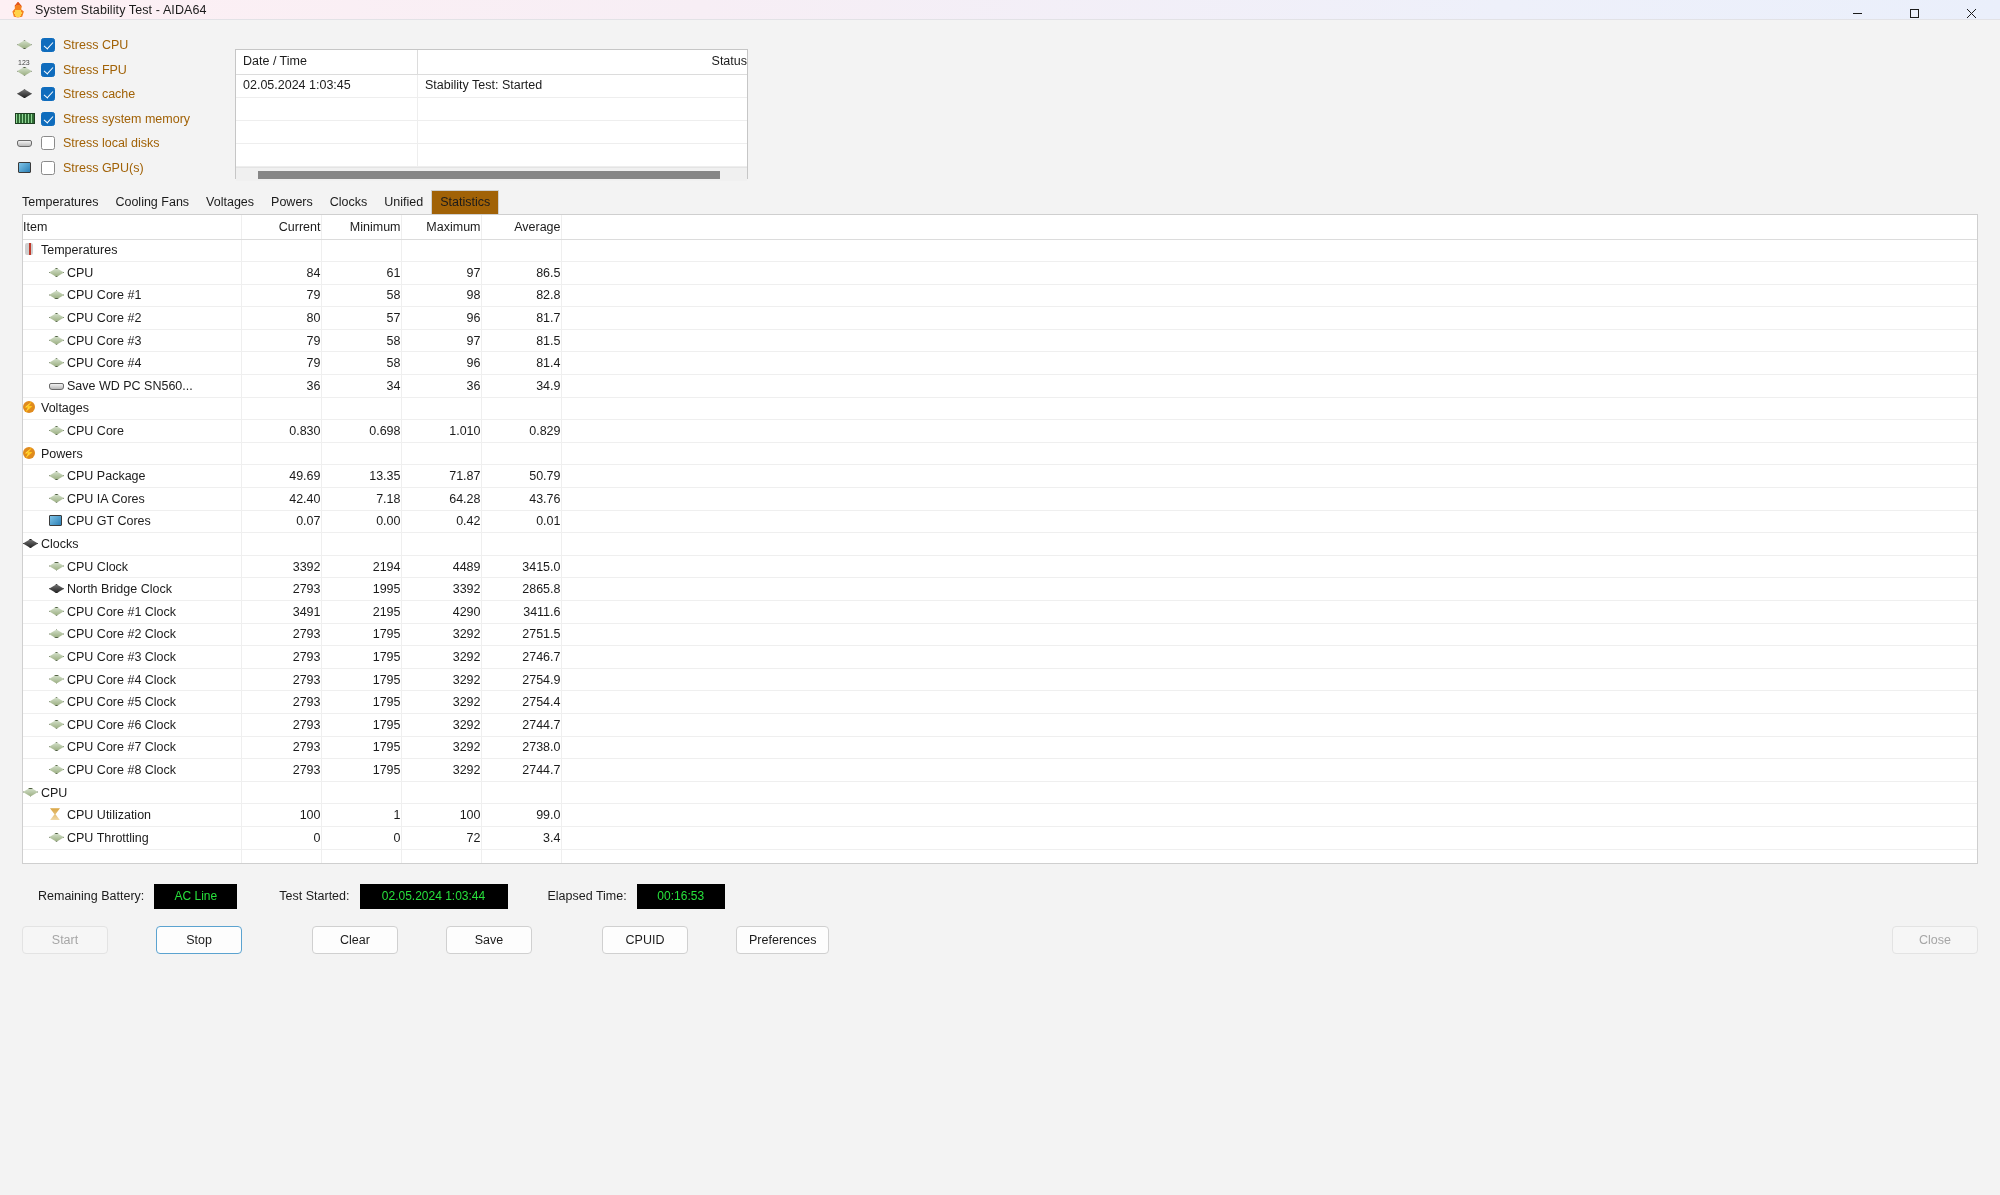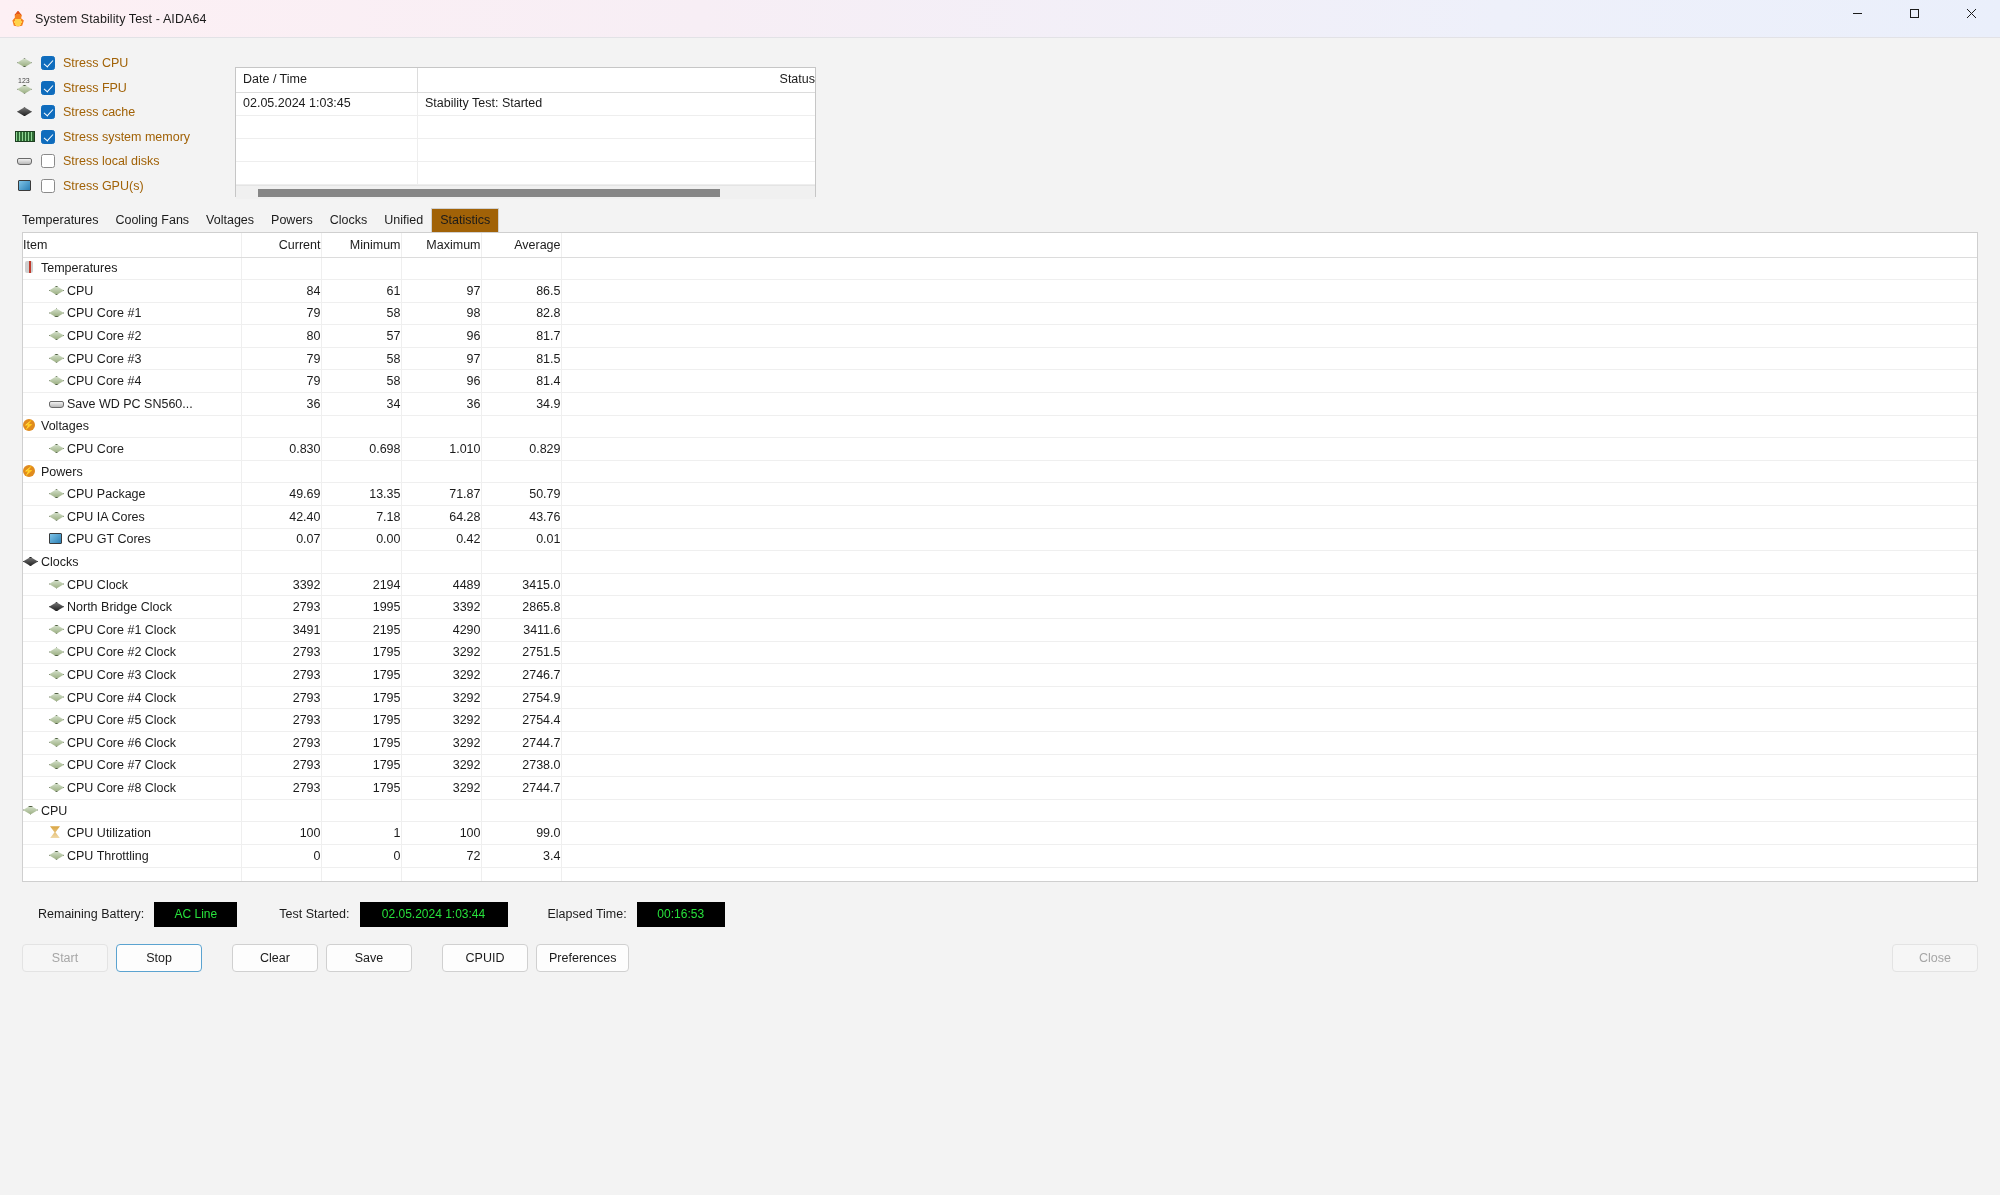--- a/index.html
+++ b/index.html
@@ -6,21 +6,21 @@
   html, body {
     margin: 0; padding: 0;
     width: 2000px; height: 1195px;
     background: #f3f3f3;
     font-family: "Liberation Sans", sans-serif;
     overflow: hidden;
   }
 
   
   .titlebar {
-    height: 38px;
+    height: 20px;
     background: linear-gradient(90deg,#fdf0f4 0%,#f7eef5 35%,#eef0fa 75%,#eaeffb 100%);
     display: flex; align-items: center;
     position: relative;
     border-bottom: 1px solid #e2e2e6;
   }
   .title-icon {
     width: 18px; height: 18px; margin-left: 9px; margin-right: 8px;
     position: relative; flex: 0 0 auto;
   }
   .title-text {
@@ -51,21 +51,21 @@
   .cb.checked { background: #0f6cbd; border-color: #0f6cbd; }
   .cb.checked::after {
     content: ""; position: absolute; left: 4px; top: 1px;
     width: 4px; height: 8px; border: solid #fff; border-width: 0 1.6px 1.6px 0;
     transform: rotate(42deg);
   }
   .stress-label { font-size: 12.5px; color: #a16207; }
 
   
   .logbox {
-    width: 581px; height: 130px; margin-left: 5px; margin-top: 21px;
+    width: 513px; height: 130px; margin-left: 5px; margin-top: 21px;
     background: #fff; border: 1px solid #c6c6c6;
     display: flex; flex-direction: column;
   }
   .log-head { display: flex; height: 25px; border-bottom: 1px solid #dcdcdc; flex: 0 0 auto; }
   .log-head div {
     font-size: 12.5px; color: #1b1b1b; padding: 4px 0 0 7px;
   }
   .log-col-date { width: 182px; border-right: 1px solid #dcdcdc; height:100%; }
   .log-col-status { flex: 1; text-align: right; }
   .log-rows { flex: 1; }
@@ -188,21 +188,21 @@
     font-size: 12.5px; color: #1b1b1b;
     background: #fdfdfd; border: 1px solid #d0d0d0; border-radius: 4px;
     height: 28px; min-width: 86px; padding: 0 12px;
     display: flex; align-items: center; justify-content: center;
     margin-right: 8px;
   }
   .btn.focus { border: 1.6px solid #5ba3d0; }
   .btn.disabled { color: #a6a6a6; background: #f6f6f6; border-color: #e3e3e3; }
   .btn.gap { margin-left: 22px; }
   .btn.close-btn { margin-left: auto; margin-right: 22px; }
-  .btnbar-wrap { display: flex; align-items: flex-start; width: 100%; }
+  .btnbar-wrap { display: flex; align-items: flex-start; width: 100%; gap: 40px; }
 </style>
 </head>
 <body>
 
 <div class="titlebar">
   <span class="title-icon">
     <span class="ic-flame" style="position:absolute;left:2px;top:1px;"></span>
   </span>
   <span class="title-text">System Stability Test - AIDA64</span>
   <div class="win-controls">

